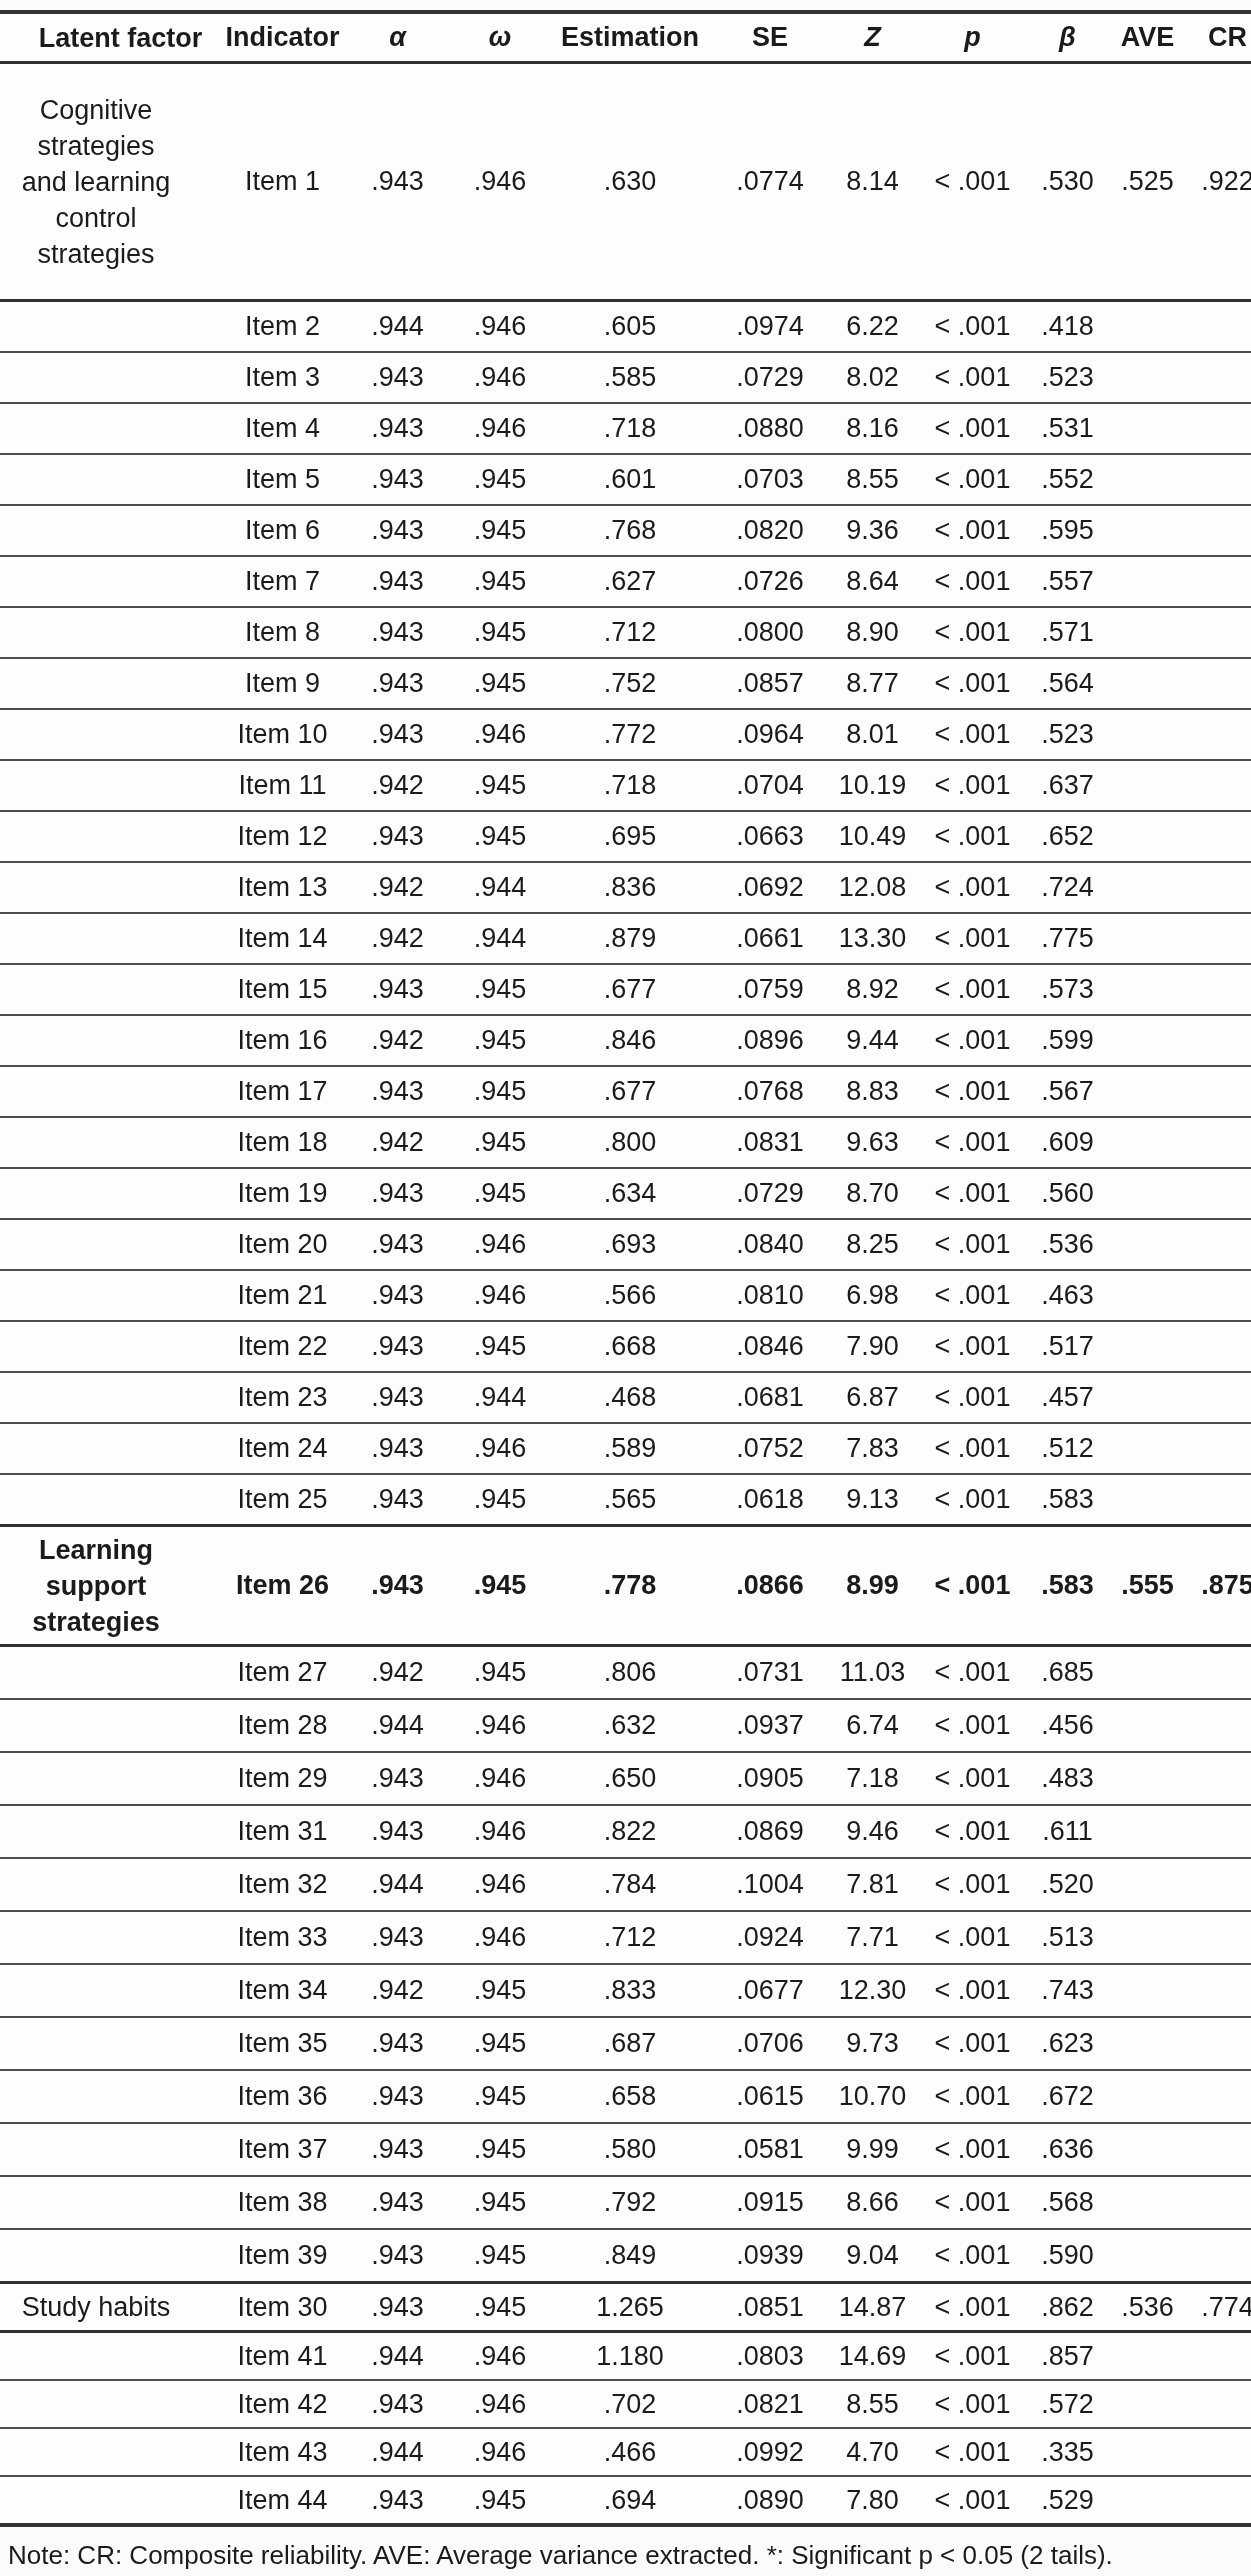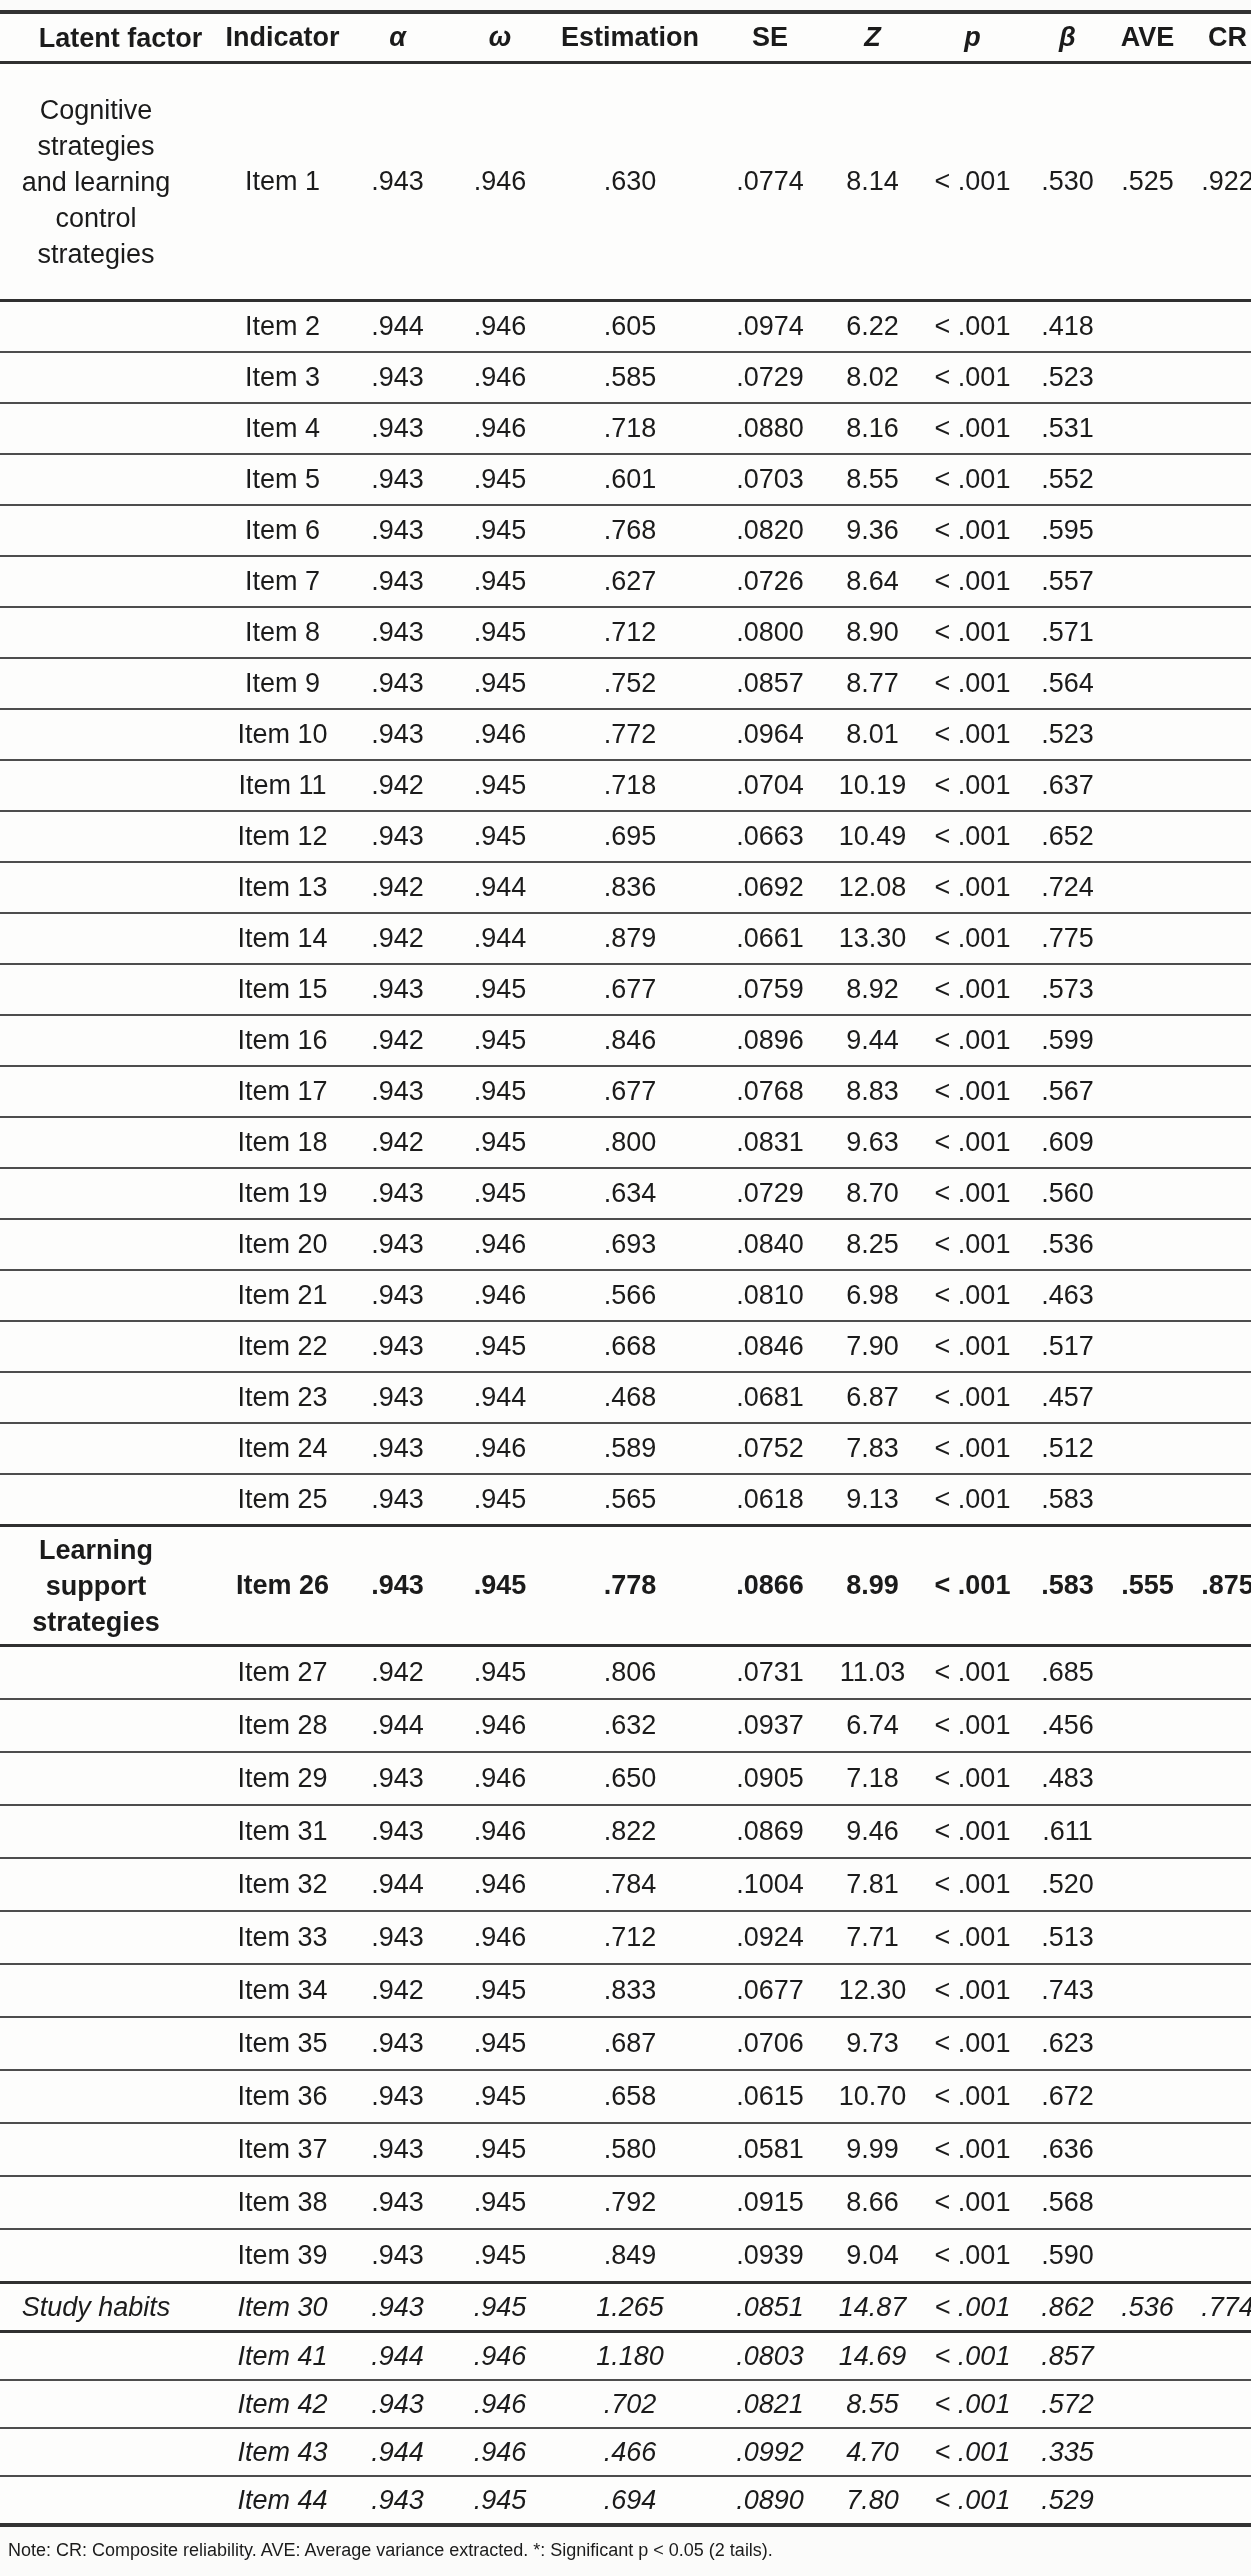--- a/index.html
+++ b/index.html
@@ -52,26 +52,26 @@
     padding-left: 16px;
     padding-right: 49px;
     white-space: normal;
     line-height: 36px;
   }
   th.factor { padding-right: 0; }
 
   tbody td { border-top: 2px solid #4d4d4d; height: 49px; }
   tr.line-strong td { border-top: 3px solid #303030; }
   tr.g1 td { height: 51px; }
-  tr.g2 td { height: 46px; font-style: italic; }
+  tr.g2 td { height: 46px; }
   tr.row-block1 td { height: 235px; }
   tr.row-block2 td { height: 117px; font-weight: bold; }
 
   .note {
-    font-size: 18px;
+    font-size: 26px;
     color: #1b1b1b;
     padding: 13px 0 0 8px;
   }
 </style>
 </head>
 <body>
 
 <div class="table-wrap">
   <table>
     <colgroup>

